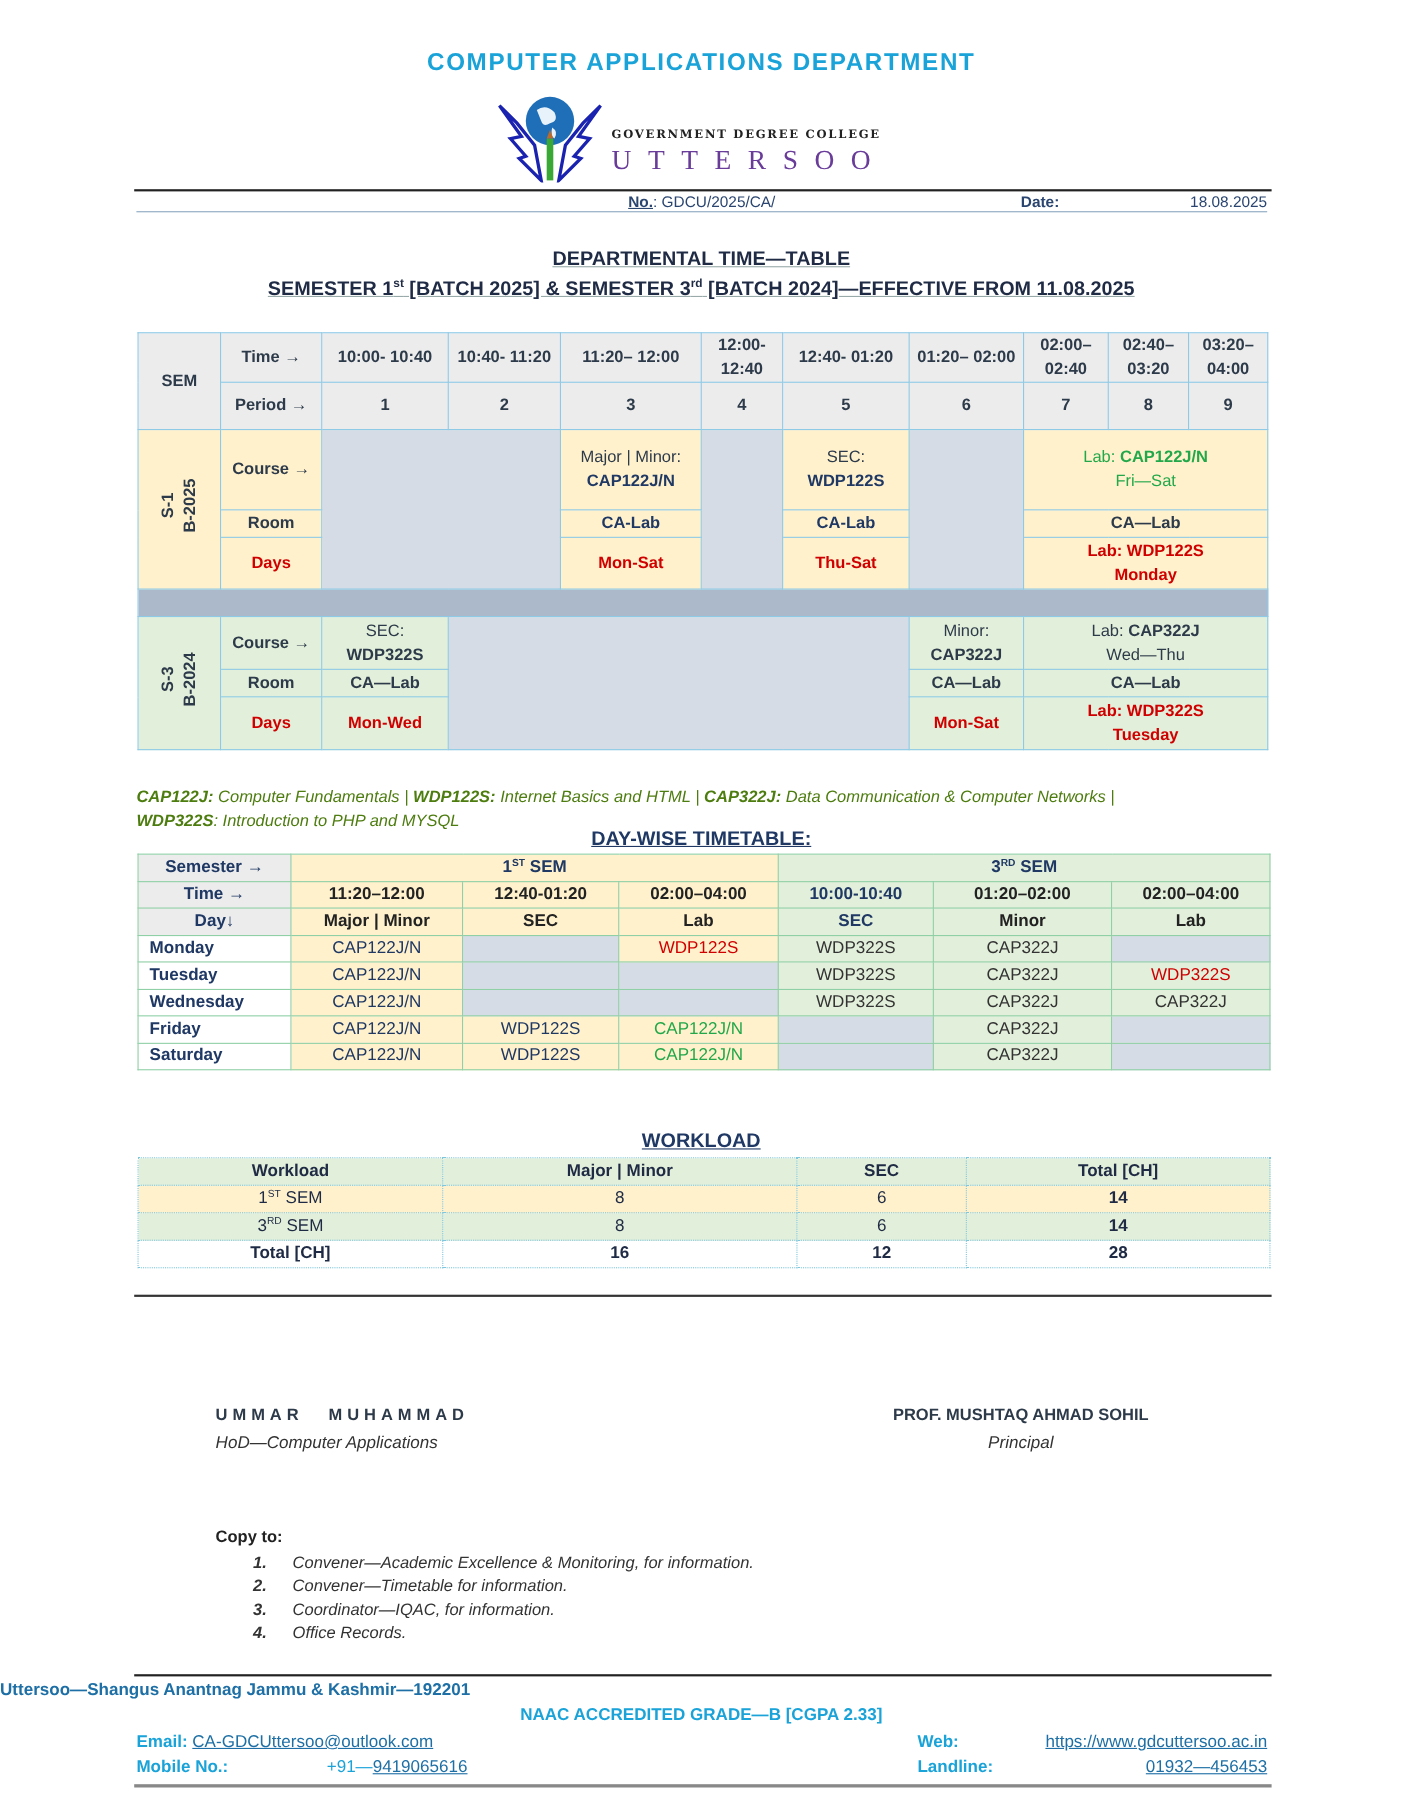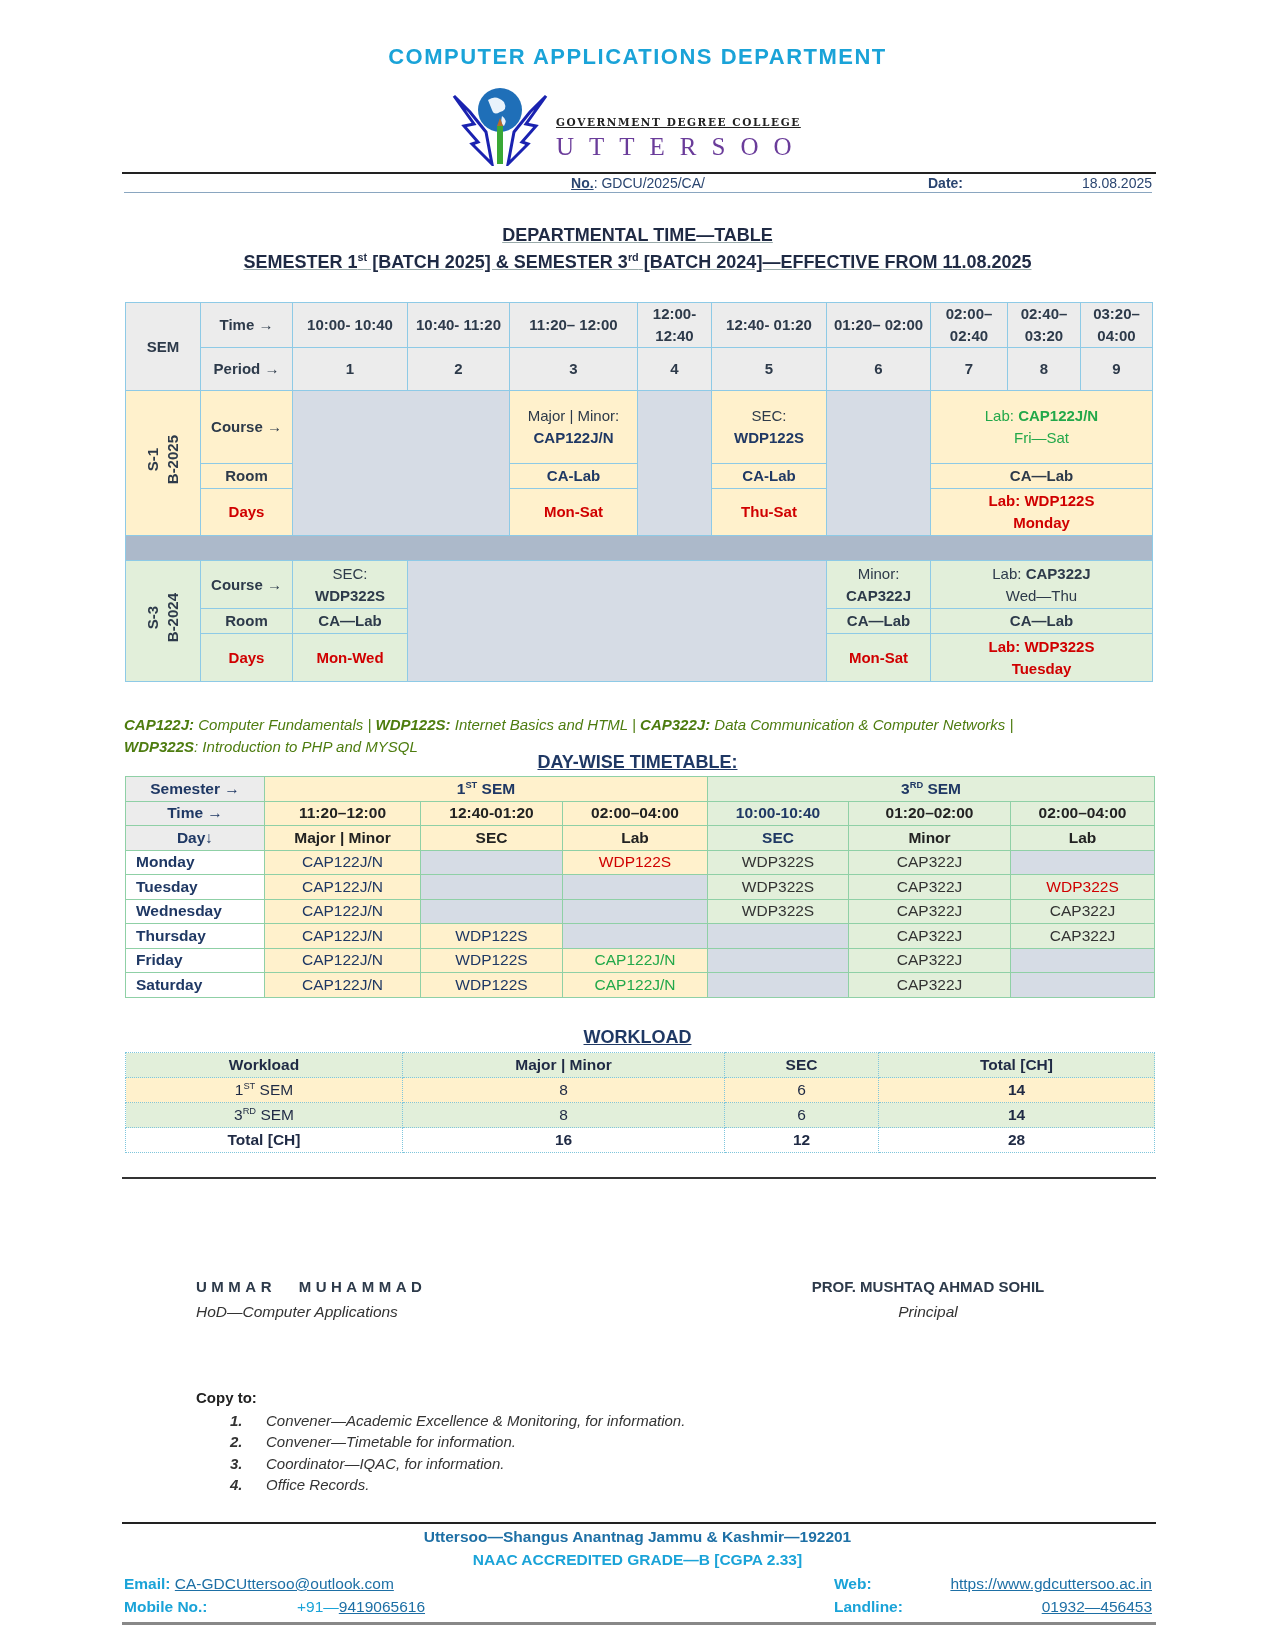--- a/index.html
+++ b/index.html
@@ -3,21 +3,21 @@
 <meta charset="utf-8">
 <style>
   * { box-sizing: border-box; margin: 0; padding: 0; }
   html, body { width: 1275px; height: 1650px; background: #ffffff; overflow: hidden; }
   body { position: relative; font-family: "Liberation Sans", sans-serif; color: #1f2a44; }
   .abs { position: absolute; }
 
   
   .dept-title { left: 0; width: 1275px; top: 44px; text-align: center; font-size: 22px; font-weight: bold; letter-spacing: 1.5px; color: #1aa3d8; }
   .logo { left: 444px; top: 82px; width: 112px; height: 84px; }
-  .college-sub { left: 556px; top: 116px; font-family: "DejaVu Serif", serif; font-size: 10.5px; font-weight: bold; letter-spacing: 1.6px; color: #222; text-decoration: underline; }
+  .college-sub { left: 556px; top: 116px; font-family: "DejaVu Serif", serif; font-size: 10.5px; font-weight: bold; letter-spacing: 1.6px; color: #222; }
   .college-name { left: 556px; top: 133px; font-family: "Liberation Serif", serif; font-size: 25px; letter-spacing: 15px; color: #6a3c9a; }
   .rule-top { left: 122px; top: 172px; width: 1034px; height: 2px; background: #222; }
   .ref-row { left: 124px; top: 175px; width: 1028px; height: 18px; border-bottom: 1.5px solid #8aa6c0; font-size: 14px; color: #2a4570; text-align: center; }
   .ref-row .ref-label { font-weight: bold; text-decoration: underline; }
   .ref-date-label { position: absolute; left: 804px; top: 0; font-weight: bold; }
   .ref-date { position: absolute; right: 0; top: 0; }
 
   .main-heading { left: 0; width: 1275px; text-align: center; font-weight: bold; color: #1f2a44; text-decoration: underline; text-decoration-color: #9aa; }
   .h1 { top: 225px; font-size: 18px; }
   .h2 { top: 252px; font-size: 18px; }
@@ -73,21 +73,21 @@
   .sig-right-title { left: 786px; top: 1303px; width: 284px; font-size: 15.5px; font-style: italic; color: #333; text-align: center; }
 
   
   .copy-label { left: 196px; top: 1389px; font-size: 15px; font-weight: bold; color: #222; }
   .copy-list { left: 230px; top: 1410px; font-size: 15px; font-style: italic; color: #333; line-height: 21.3px; }
   .copy-item { display: flex; }
   .copy-num { width: 36px; font-weight: bold; }
 
   
   .rule-foot { left: 122px; top: 1522px; width: 1034px; height: 2px; background: #222; }
-  .foot-addr { left: 0; width: 1275px; top: 1528px; text-align: center; font-size: 15.5px; font-weight: bold; color: #1d6fa5; }
+  .foot-addr { left: 0; width: 1275px; top: 1528px; font-size: 15.5px; font-weight: bold; color: #1d6fa5; }
   .foot-naac { left: 0; width: 1275px; top: 1551px; text-align: center; font-size: 15.5px; color: #1aa3d8; font-weight: bold; }
   .foot-row { left: 124px; width: 1028px; font-size: 15.5px; color: #1aa3d8; height: 22px; }
   .foot-row .k { font-weight: bold; }
   .foot-row a { color: #1d6fa5; text-decoration: underline; }
   .foot-email { top: 1575px; }
   .foot-mobile { top: 1598px; }
   .fr-right { position: absolute; left: 710px; top: 0; width: 318px; }
   .fr-val-right { position: absolute; right: 0; top: 0; }
   .rule-bottom { left: 122px; top: 1622px; width: 1034px; height: 3px; background: #888; }
 </style>
@@ -276,29 +276,20 @@
       <tr>
         <td class="day">Wednesday</td>
         <td class="y navy">CAP122J/N</td>
         <td class="e navy"></td>
         <td class="e navy"></td>
         <td class="g ">WDP322S</td>
         <td class="g ">CAP322J</td>
         <td class="g ">CAP322J</td>
       </tr>
       <tr>
-        <td class="day">Thursday</td>
-        <td class="y navy">CAP122J/N</td>
-        <td class="y navy">WDP122S</td>
-        <td class="e navy"></td>
-        <td class="e "></td>
-        <td class="g ">CAP322J</td>
-        <td class="g ">CAP322J</td>
-      </tr>
-      <tr>
         <td class="day">Friday</td>
         <td class="y navy">CAP122J/N</td>
         <td class="y navy">WDP122S</td>
         <td class="y green">CAP122J/N</td>
         <td class="e "></td>
         <td class="g ">CAP322J</td>
         <td class="e "></td>
       </tr>
       <tr>
         <td class="day">Saturday</td>

